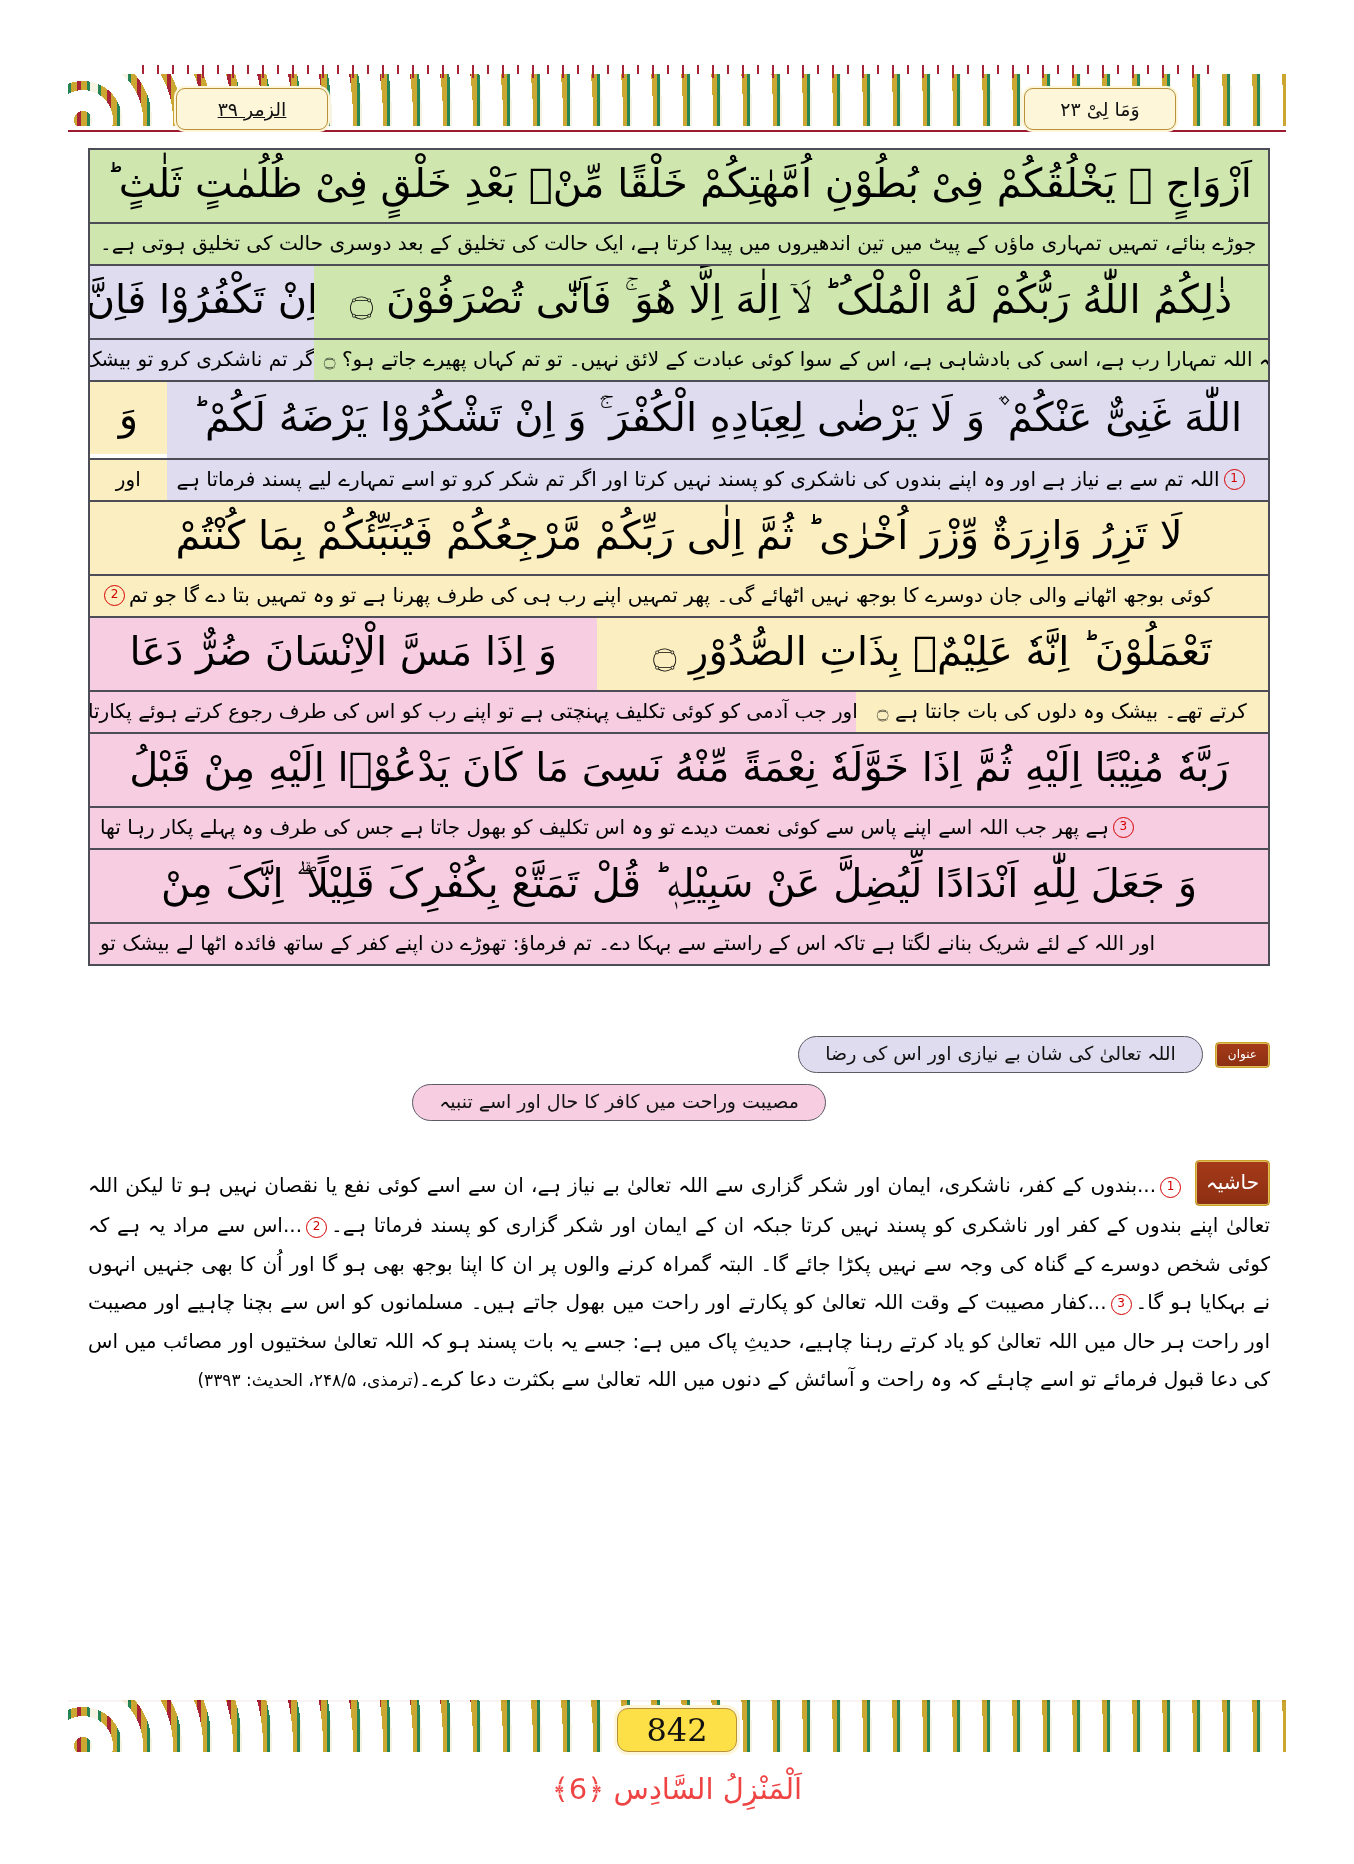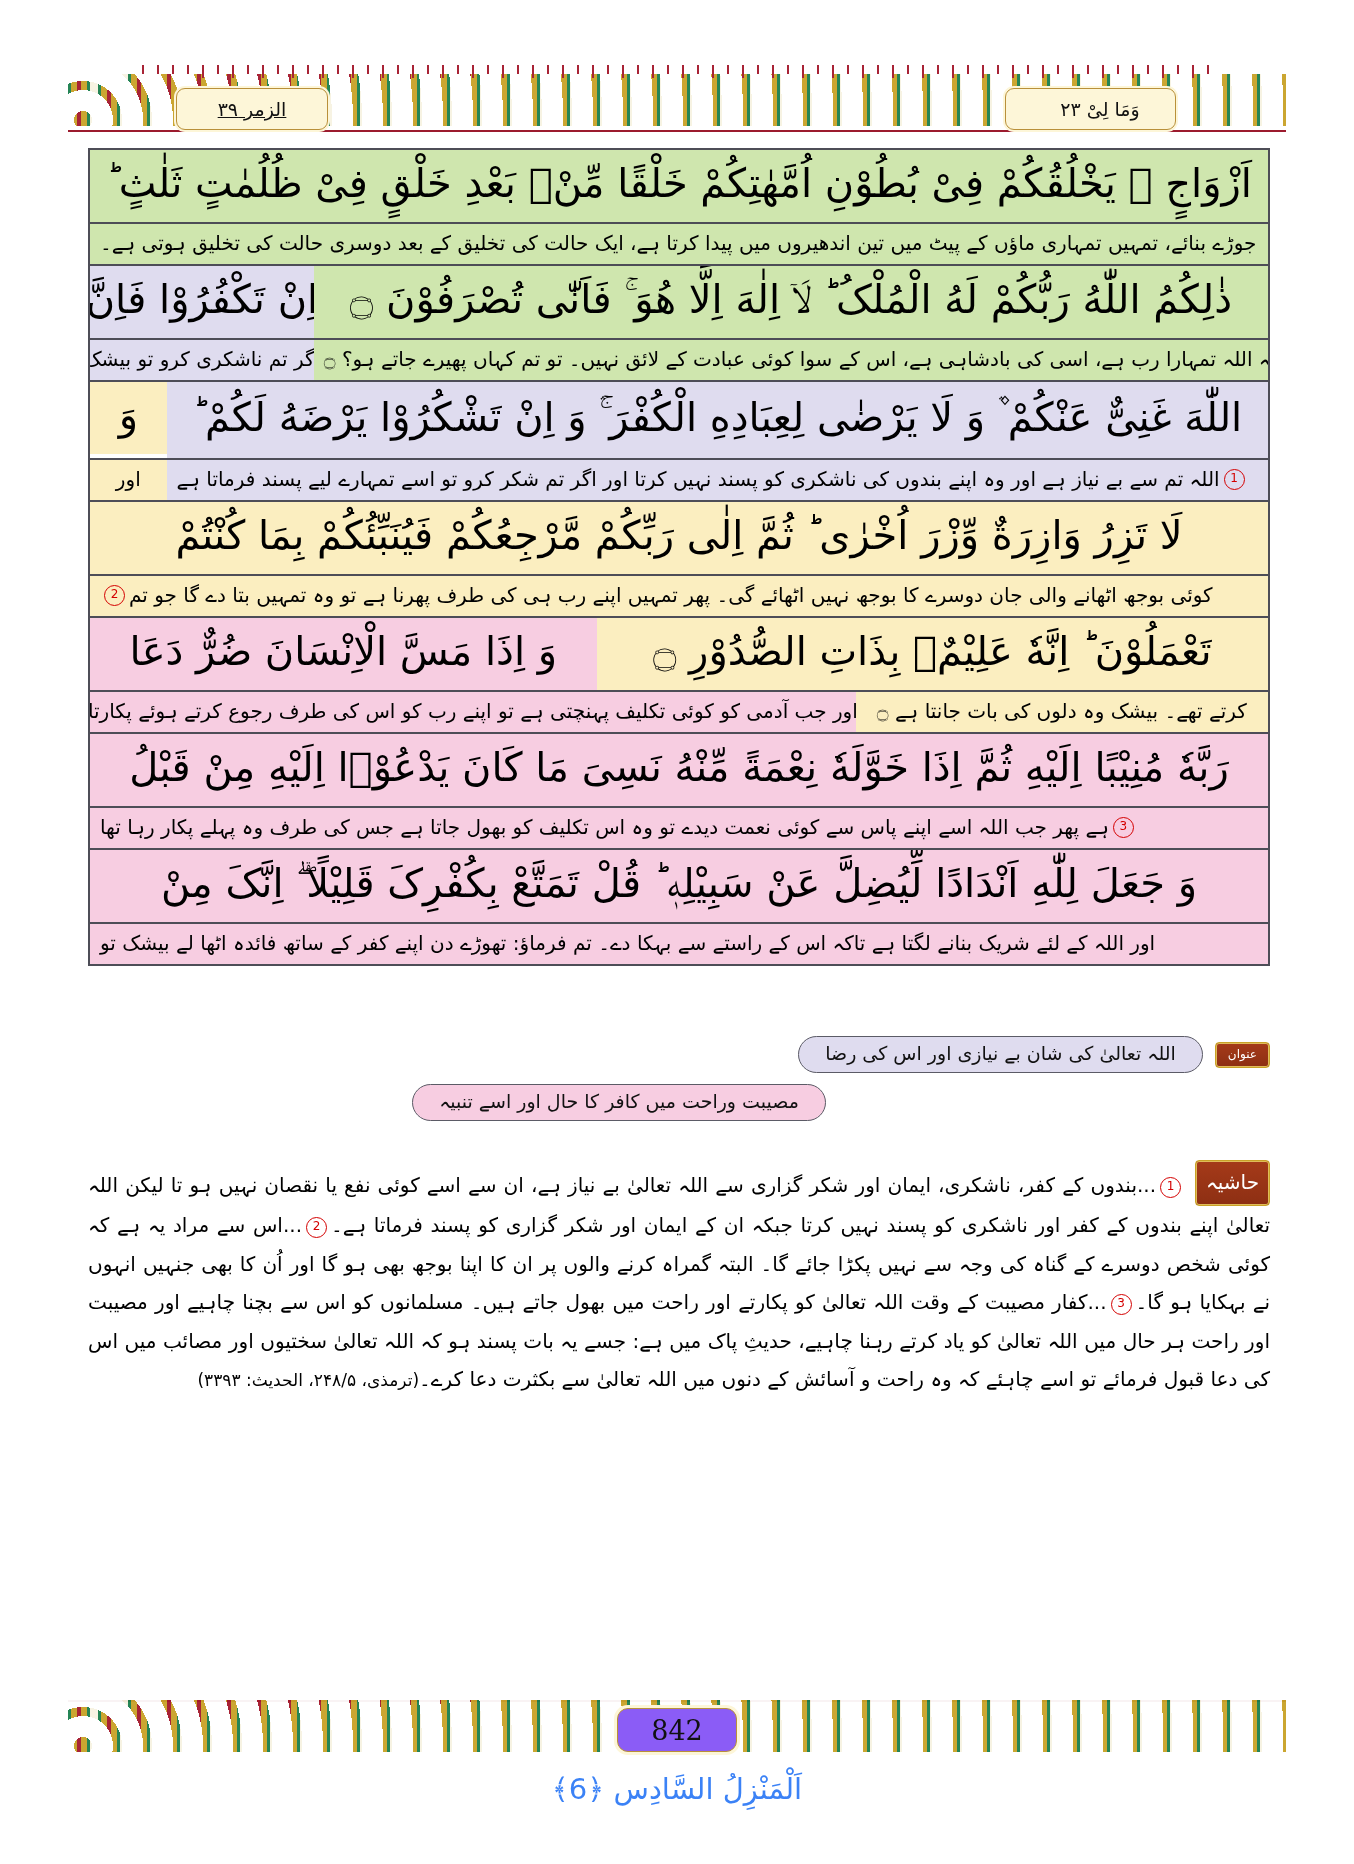--- a/index.html
+++ b/index.html
@@ -42,32 +42,32 @@
 
   .cartouche{
     position:absolute;top:88px;height:40px;
     background:#fdf6d8;border:1.6px solid #b9903a;border-radius:9px;
     display:flex;align-items:center;justify-content:center;
     font-family:"DejaVu Sans","Liberation Sans",sans-serif;
     font-size:19px;color:#111;direction:rtl;z-index:5;
     box-shadow:0 0 0 2px #fdf6d8;
   }
   #c-sura{left:176px;width:150px;text-decoration:underline;}
-  #c-para{right:178px;width:150px;padding-left:19px;}
+  #c-para{right:178px;width:150px;}
 
   .pagenum{
     position:absolute;top:1708px;left:50%;transform:translateX(-50%);
-    width:118px;height:42px;background:#8b5cf6;border:1.6px solid #b9903a;
+    width:118px;height:42px;background:#fde047;border:1.6px solid #b9903a;
     border-radius:11px;display:flex;align-items:center;justify-content:center;
-    font-size:27px;color:#111;z-index:5;box-shadow:0 0 0 3px #fdf6d8;
+    font-size:32px;color:#111;z-index:5;box-shadow:0 0 0 3px #fdf6d8;
     font-family:"DejaVu Serif","Liberation Serif",serif;
   }
   .manzil{
     position:absolute;top:1772px;left:0;right:0;text-align:center;
-    font-size:29px;color:#3b82f6;direction:rtl;
+    font-size:29px;color:#ef4444;direction:rtl;
   }
 
   
   .verse-block{
     position:absolute;left:88px;top:148px;width:1182px;
     border:2px solid #4d4d57;box-sizing:border-box;
   }
   .row{display:flex;width:100%;border-bottom:2px solid #4d4d57;box-sizing:border-box;}
   .row:last-child{border-bottom:none;}
   .seg{box-sizing:border-box;overflow:hidden;}

